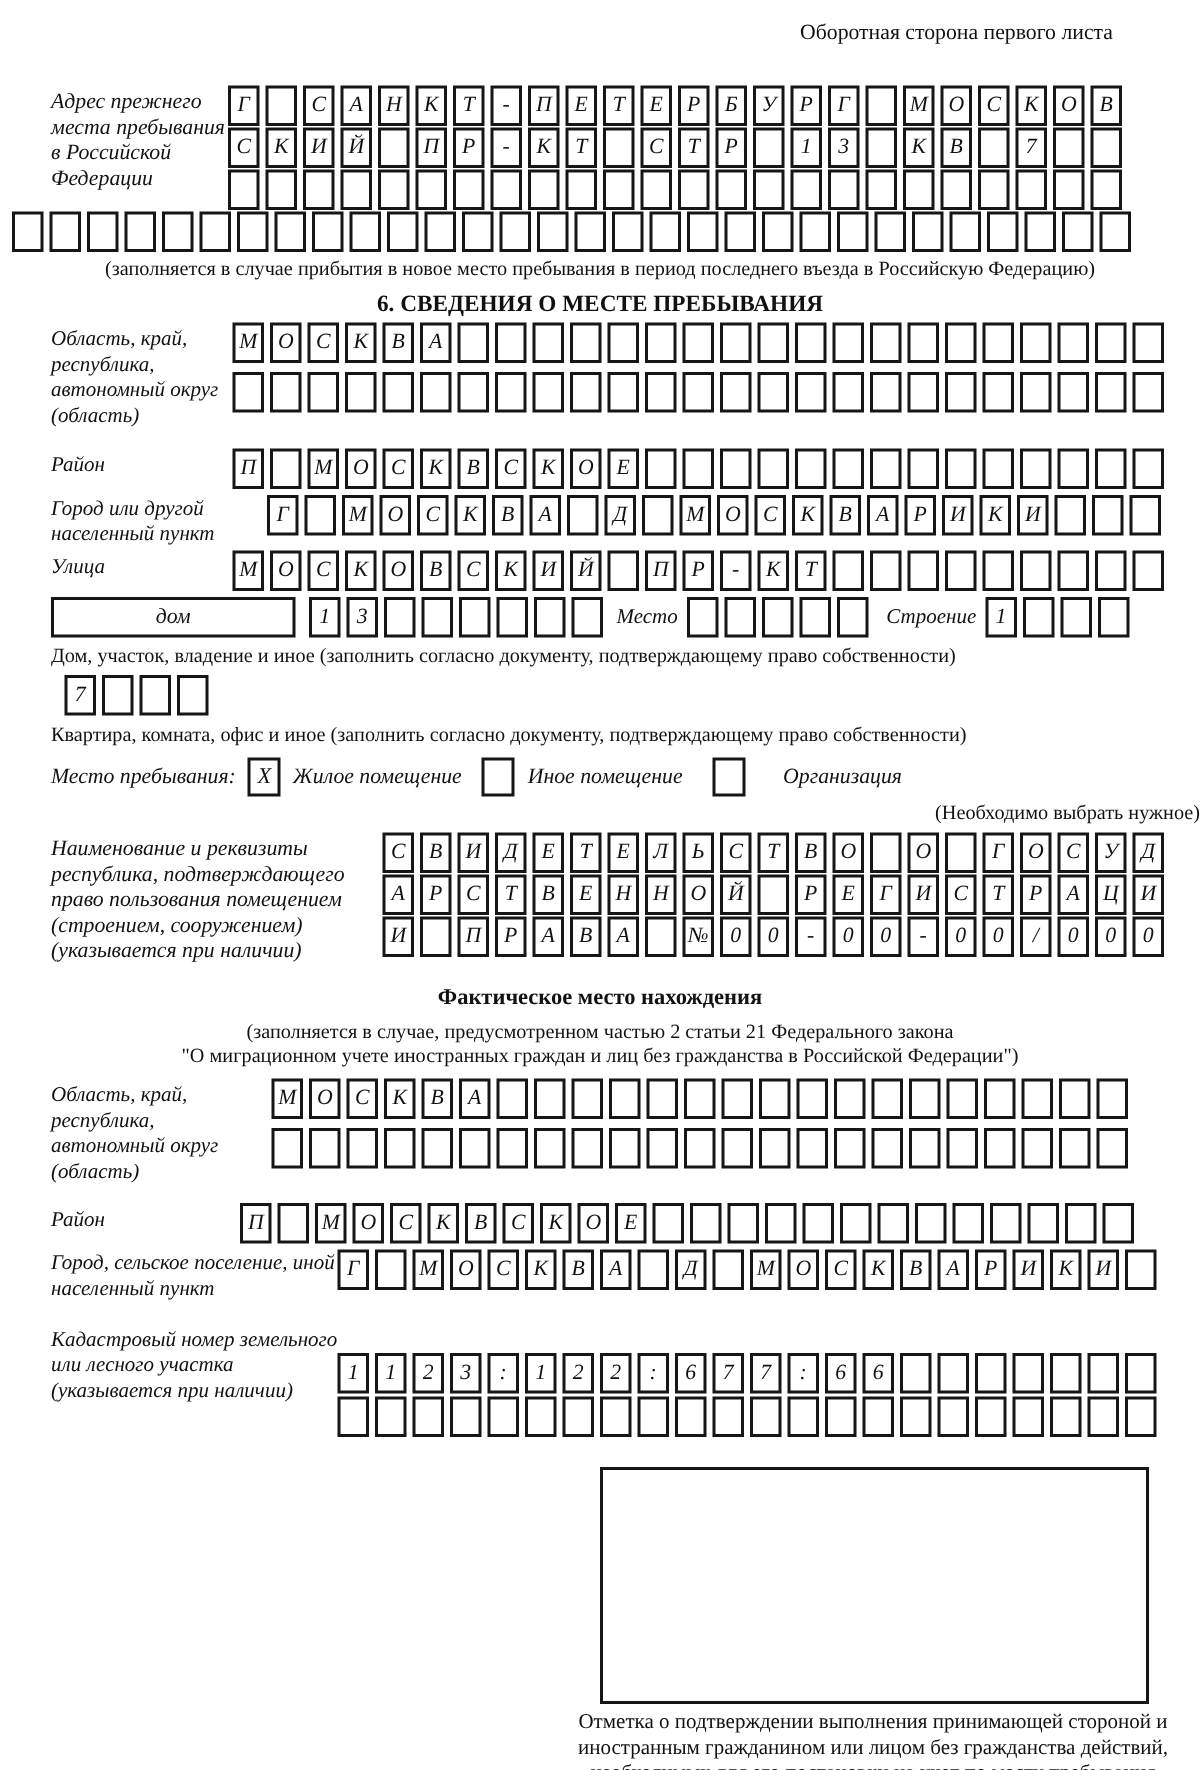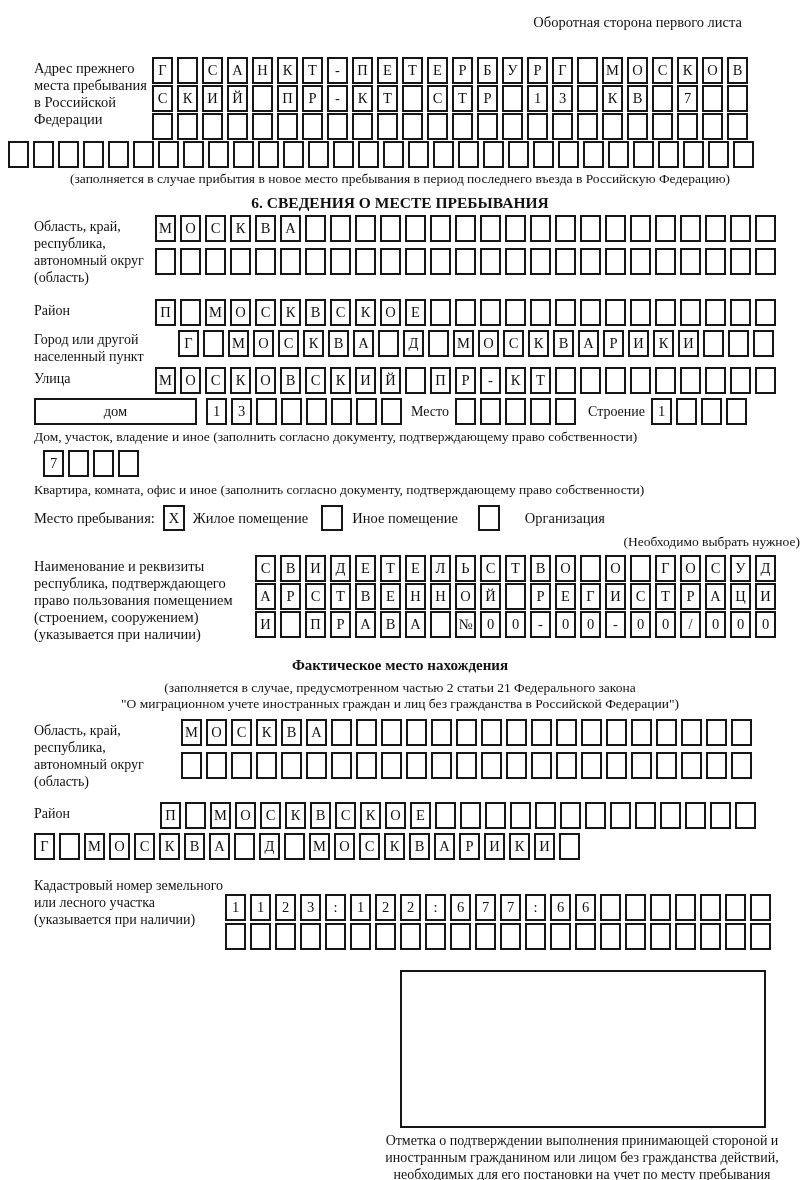--- a/index.html
+++ b/index.html
@@ -5,21 +5,21 @@
   * { box-sizing: border-box; margin: 0; padding: 0; }
   html,body { background:#fff; }
   .page {
     width: 800px; height: 1180px; position: relative; overflow: hidden;
     background: #fff; color: #111;
     font-family: "Liberation Serif", "DejaVu Serif", serif;
     padding-top: 14px;
   }
   .header-note { text-align: right; padding-right: 58px; font-size: 14.5px; }
 
-  .frow { display: flex; margin-left: 34px; }
+  .frow { display: flex; margin-left: 34px; font-style: italic; }
   .label { font-size: 14px; line-height: 17px; flex-shrink: 0; padding-top: 3px; }
   .cells { display: flex; gap: 4px; }
   .cell {
     width: 21px; height: 27px; border: 2px solid #161616; flex-shrink: 0;
     display: flex; align-items: center; justify-content: center;
     font-size: 14.5px; line-height: 1;
   }
   .cellcol { display: flex; flex-direction: column; gap: 1px; }
   .widebox {
     border: 2px solid #161616; height: 27px; display: flex;
@@ -522,20 +522,21 @@
         <span class="cell"></span>
         <span class="cell"></span>
         <span class="cell"></span>
         <span class="cell"></span>
         <span class="cell"></span>
         <span class="cell"></span>
       </div>
   </div>
 
   <div class="frow" style="margin-top:2px;">
+    <div class="label" style="width:191px;">Город, сельское поселение, иной населенный пункт</div>
     <div class="cells" style="align-self:flex-start; margin-top:2px;">
         <span class="cell">Г</span>
         <span class="cell"></span>
         <span class="cell">М</span>
         <span class="cell">О</span>
         <span class="cell">С</span>
         <span class="cell">К</span>
         <span class="cell">В</span>
         <span class="cell">А</span>
         <span class="cell"></span>

